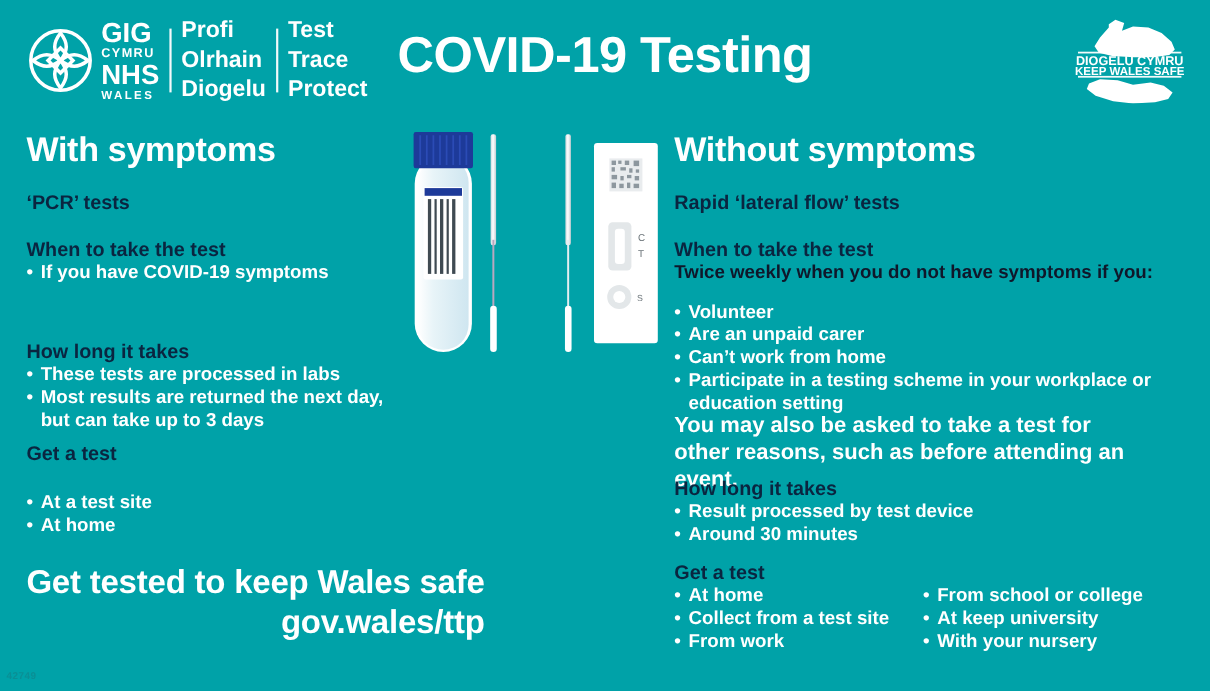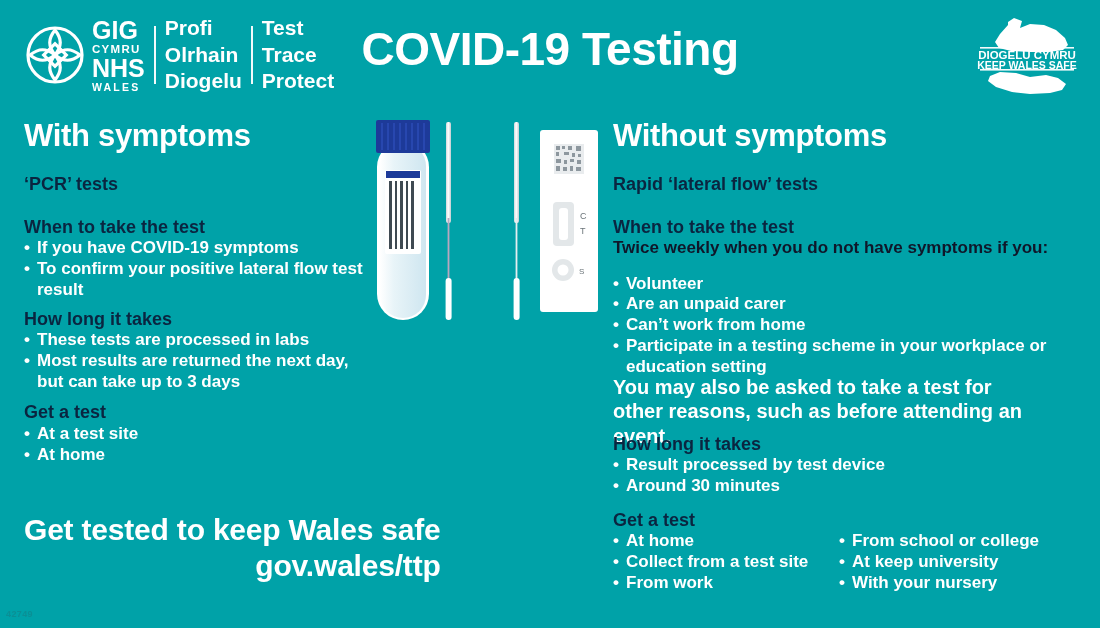--- a/index.html
+++ b/index.html
@@ -199,35 +199,34 @@
   </div>
 
   <div class="col col-left">
     <div class="sec-title" style="position:absolute;top:120px;left:0;">With symptoms</div>
     <div class="sub-title" style="position:absolute;top:175px;left:0;">‘PCR’ tests</div>
 
     <div style="position:absolute;top:217px;left:0;width:340px;">
       <div class="head">When to take the test</div>
       <ul class="bul">
         <li>If you have COVID-19 symptoms</li>
-        <li>To confirm your positive lateral flow test result</li>
       </ul>
     </div>
 
     <div style="position:absolute;top:309px;left:0;width:350px;">
       <div class="head">How long it takes</div>
       <ul class="bul">
         <li>These tests are processed in labs</li>
         <li>Most results are returned the next day, but can take up to 3 days</li>
       </ul>
     </div>
 
     <div style="position:absolute;top:402px;left:0;width:340px;">
       <div class="head">Get a test</div>
-      <ul class="bul" style="margin-top:1px;">
+      <ul class="bul" style="margin-top:24px;">
         <li>At a test site</li>
         <li>At home</li>
       </ul>
     </div>
   </div>
 
   <div class="col col-right">
     <div class="sec-title" style="position:absolute;top:120px;left:0;width:470px;">Without symptoms</div>
     <div class="sub-title" style="position:absolute;top:175px;left:0;">Rapid ‘lateral flow’ tests</div>
 

